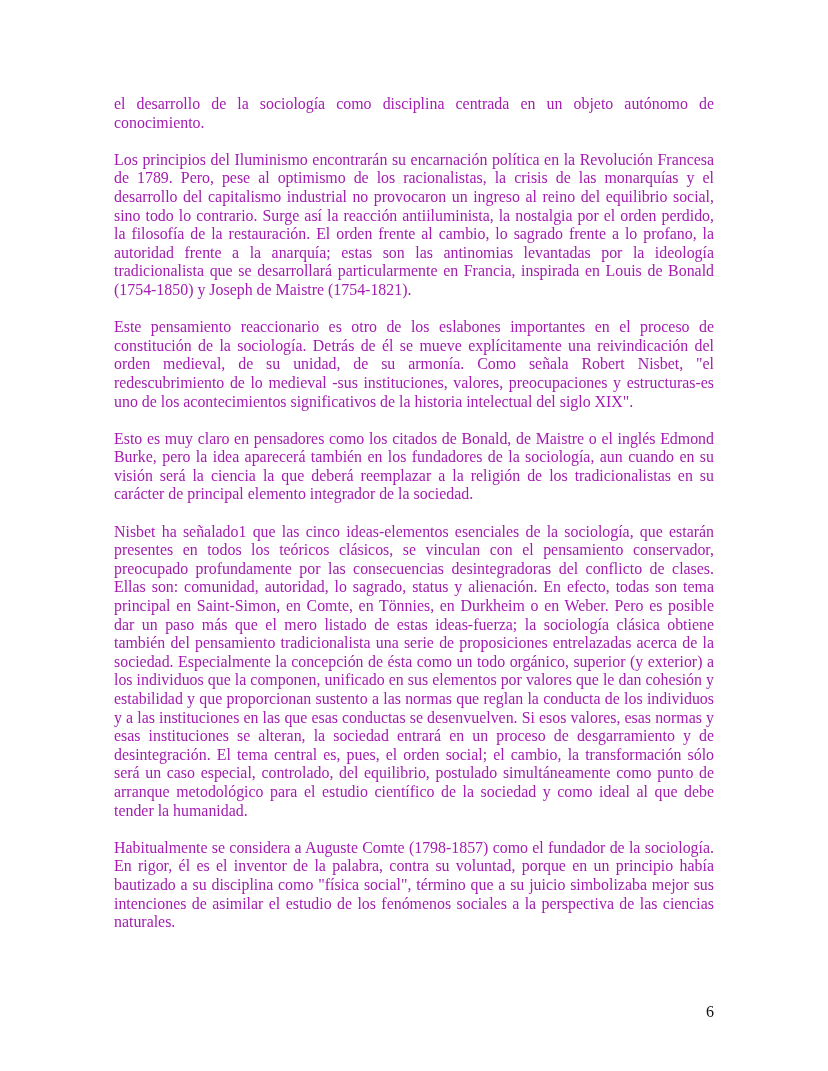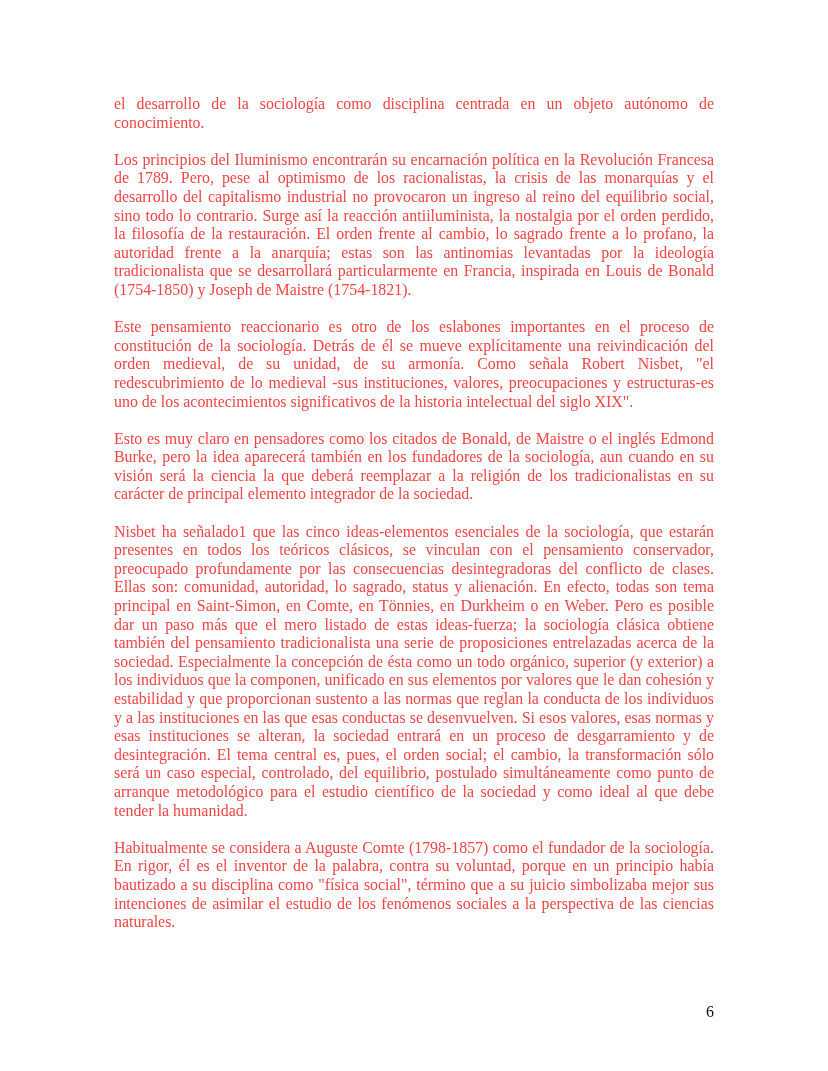--- a/index.html
+++ b/index.html
@@ -14,21 +14,21 @@
       overflow: hidden;
     }
     .page {
       position: absolute;
       left: 114px;
       top: 95px;
       width: 600px;
       font-family: "Liberation Serif", "DejaVu Serif", serif;
       font-size: 15.9px;
       line-height: 18.6px;
-      color: #ef4444;
+      color: #a21caf;
     }
     .para {
       margin: 0 0 18.6px 0;
       text-align: justify;
       text-justify: inter-word;
     }
     .page-number {
       position: absolute;
       left: 700px;
       top: 1003px;

